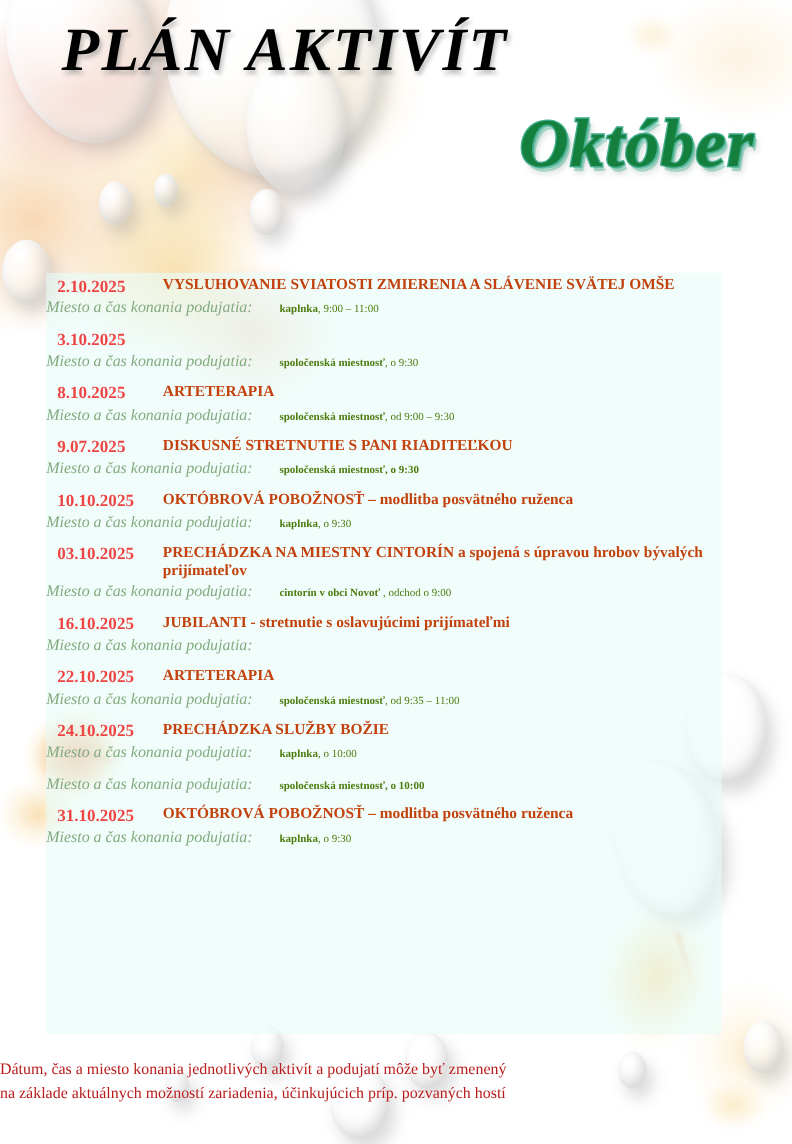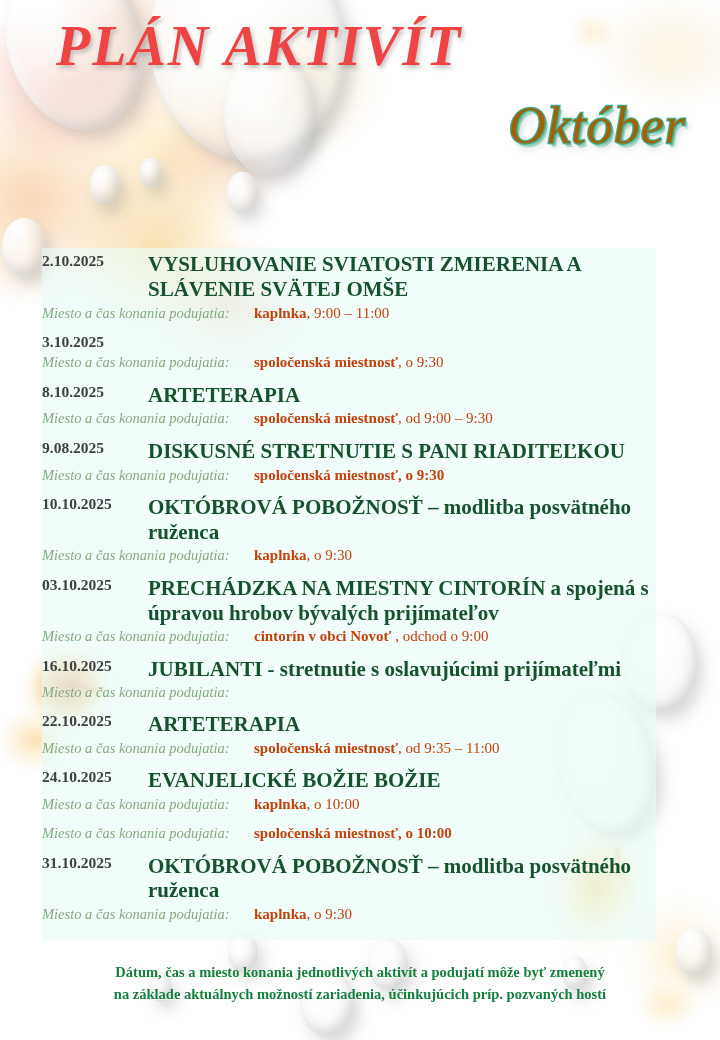--- a/index.html
+++ b/index.html
@@ -192,33 +192,33 @@
   
   .title-main {
     position: absolute;
     left: 56px;
     top: 14px;
     font-family: "Liberation Serif", serif;
     font-style: italic;
     font-weight: bold;
     font-size: 56px;
     letter-spacing: 2px;
-    color: #ef4444;
+    color: #000000;
     text-shadow: 2px 3px 4px rgba(120,120,120,0.45);
     white-space: nowrap;
   }
 
   .wordart {
     position: absolute;
     font-family: "Liberation Serif", serif;
     font-style: italic;
-    font-weight: normal;
-    font-size: 52px;
+    font-weight: bold;
+    font-size: 62px;
     letter-spacing: 1px;
-    color: #a16207;
+    color: #15803d;
     -webkit-text-stroke: 2.5px #3fae8e;
     paint-order: stroke fill;
     text-shadow:
       2px 2px 0 rgba(63,174,142,0.55),
       3px 4px 0 rgba(63,174,142,0.40),
       4px 6px 6px rgba(120,150,140,0.35);
     white-space: nowrap;
   }
   .wordart-month { right: 34px; top: 96px; }
   .wordart-year  { right: 74px; top: 176px; }
@@ -246,66 +246,67 @@
     display: flex;
     align-items: flex-start;
     line-height: 1.18;
   }
   .entry-date {
     flex: 0 0 auto;
     width: 106px;
     font-family: "Liberation Serif", serif;
     font-weight: bold;
     font-size: 15.5px;
-    color: #404040;
+    color: #ef4444;
+    padding-left: 10px;
     box-sizing: border-box;
     white-space: nowrap;
   }
   .entry-title {
     flex: 1 1 auto;
     font-family: "Liberation Serif", serif;
     font-weight: bold;
-    font-size: 21px;
-    color: #14532d;
+    font-size: 14px;
+    color: #c2410c;
     padding-right: 4px;
   }
 
   .entry-venue {
     display: flex;
     align-items: baseline;
     margin-top: 2px;
     line-height: 1.2;
   }
   .venue-label {
     flex: 0 0 auto;
     width: 212px;
     font-family: "Liberation Serif", serif;
     font-style: italic;
     font-size: 14.5px;
     color: #84ab80;
   }
   .venue-value {
     flex: 1 1 auto;
     font-family: "Liberation Serif", serif;
-    font-size: 15px;
-    color: #c2410c;
+    font-size: 10px;
+    color: #4d7c0f;
   }
   .venue-value b { font-weight: bold; }
 
   
   .footer {
     position: absolute;
     left: 0;
     right: 0;
     top: 962px;
-    text-align: center;
-    font-family: "Liberation Serif", serif;
-    font-weight: bold;
+    text-align: left;
+    font-family: "Liberation Serif", serif;
+    font-weight: normal;
     font-size: 14.5px;
-    color: #15803d;
+    color: #b91c1c;
     line-height: 1.5;
     text-shadow: 0 1px 1px rgba(255,255,255,0.8);
   }
   .footer div { white-space: nowrap; }
 </style>
 </head>
 <body>
 
 <div id="poster">
 
@@ -368,21 +369,21 @@
           <div class="entry-date">8.10.2025</div>
           <div class="entry-title">ARTETERAPIA</div>
         </div>
         <div class="entry-venue">
           <div class="venue-label">Miesto  a čas konania podujatia:</div>
           <div class="venue-value"><b>spoločenská miestnosť</b><span>, od 9:00 – 9:30</span></div>
         </div>
       </div>
       <div class="entry">
         <div class="entry-head">
-          <div class="entry-date">9.08.2025</div>
+          <div class="entry-date">9.07.2025</div>
           <div class="entry-title">DISKUSNÉ STRETNUTIE S PANI RIADITEĽKOU</div>
         </div>
         <div class="entry-venue">
           <div class="venue-label">Miesto  a čas konania podujatia:</div>
           <div class="venue-value"><b>spoločenská miestnosť, o 9:30</b></div>
         </div>
       </div>
       <div class="entry">
         <div class="entry-head">
           <div class="entry-date">10.10.2025</div>
@@ -418,21 +419,21 @@
           <div class="entry-title">ARTETERAPIA</div>
         </div>
         <div class="entry-venue">
           <div class="venue-label">Miesto  a čas konania podujatia:</div>
           <div class="venue-value"><b>spoločenská miestnosť</b><span>, od 9:35 – 11:00</span></div>
         </div>
       </div>
       <div class="entry">
         <div class="entry-head">
           <div class="entry-date">24.10.2025</div>
-          <div class="entry-title">EVANJELICKÉ BOŽIE BOŽIE</div>
+          <div class="entry-title">PRECHÁDZKA SLUŽBY BOŽIE</div>
         </div>
         <div class="entry-venue">
           <div class="venue-label">Miesto  a čas konania podujatia:</div>
           <div class="venue-value"><b>kaplnka</b><span>, o 10:00</span></div>
         </div>
       </div>
       <div class="entry">
         <div class="entry-venue">
           <div class="venue-label">Miesto  a čas konania podujatia:</div>
           <div class="venue-value"><b>spoločenská miestnosť, o 10:00</b></div>

